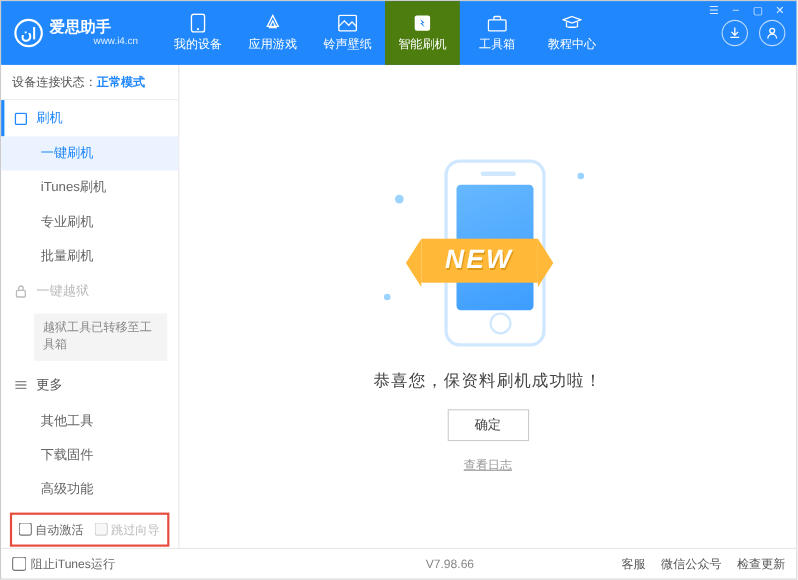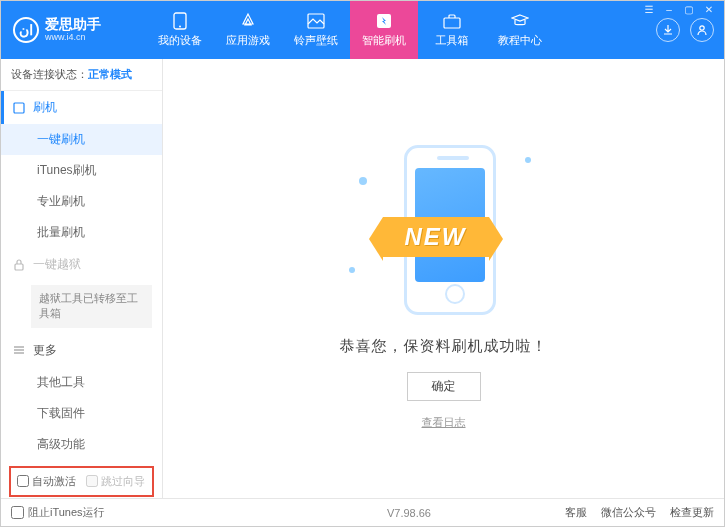--- a/index.html
+++ b/index.html
@@ -5,24 +5,24 @@
 * { margin: 0; padding: 0; box-sizing: border-box; font-family: "Microsoft YaHei", Arial, sans-serif; }
 body { background: #fff; width: 725px; height: 527px; overflow: hidden; }
 .window { width: 725px; height: 527px; display: flex; flex-direction: column; border: 1px solid #ccc; }
 
 
 .header { background: #2087fc; color: #fff; display: flex; align-items: center; height: 58px; }
 .logo-area { display: flex; padding: 0 12px; width: 145px; }
 .logo-icon { width: 26px; height: 26px; border: 2px solid #fff; border-radius: 50%; display: flex; align-items: center; justify-content: center; font-weight: bold; font-size: 14px; margin-right: 6px; }
 .logo-text { display: flex; flex-direction: column; }
 .logo-title { font-size: 14px; font-weight: bold; line-height: 1.1; }
-.logo-url { font-size: 9px; opacity: 0.85; }
+.logo-url { font-size: 9px; opacity: 0.85; margin-left: 40px; }
 .nav { display: flex; flex: 1; height: 100%; }
 .nav-item { width: 68px; display: flex; flex-direction: column; align-items: center; justify-content: center; font-size: 11px; cursor: pointer; position: relative; }
-.nav-item.active { background: #ec4899; }
+.nav-item.active { background: #4d7c0f; }
 .nav-icon { width: 20px; height: 18px; margin-bottom: 3px; display: flex; align-items: center; justify-content: center; }
 .header-right { display: flex; align-items: center; padding-right: 10px; gap: 10px; }
 .hr-circle { width: 24px; height: 24px; border: 1.5px solid rgba(255,255,255,0.7); border-radius: 50%; display: flex; align-items: center; justify-content: center; cursor: pointer; }
 .titlebar-btns { position: absolute; top: 4px; right: 8px; display: flex; gap: 4px; font-size: 10px; color: #fff; opacity: 0.85; }
 .titlebar-btns span { width: 16px; text-align: center; cursor: pointer; }
 
 
 .body { flex: 1; display: flex; overflow: hidden; }
 
 

